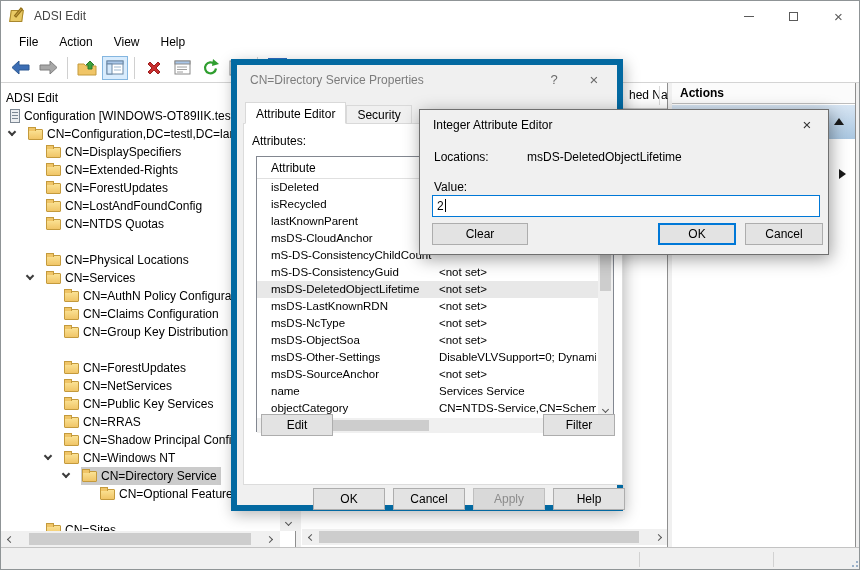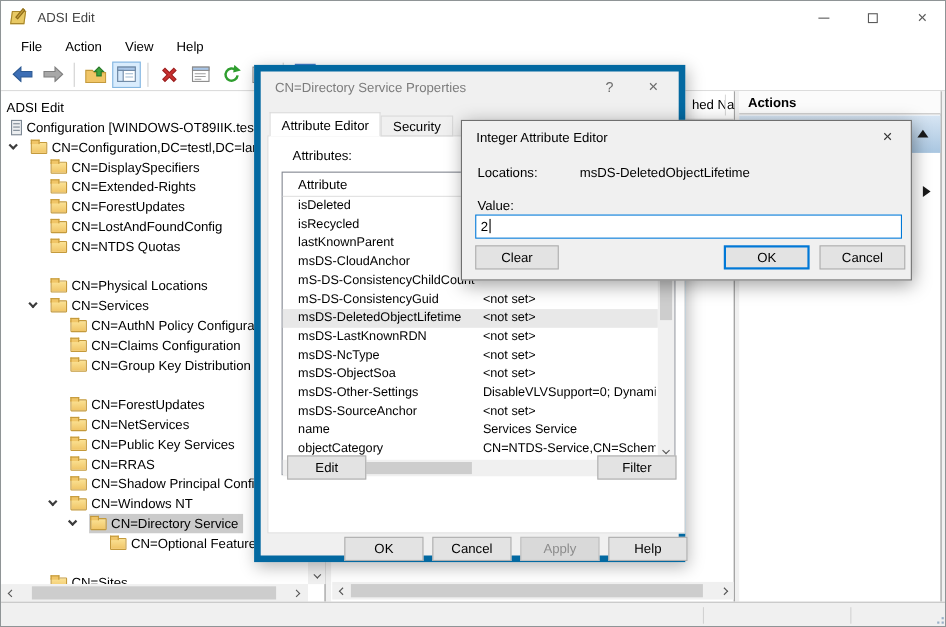--- a/index.html
+++ b/index.html
@@ -70,21 +70,21 @@
   .dlg-title .txt{position:absolute;left:13px;top:8px;}
   .dlg-props .dlg-title .txt{color:#7c7c7c;}
   .dlg-x{position:absolute;top:3px;width:26px;height:24px;text-align:center;font-size:15px;color:#6a6a6a;line-height:24px;}
   .dlg-q{position:absolute;top:3px;width:22px;height:24px;text-align:center;font-size:13px;color:#6a6a6a;line-height:24px;}
   .dlg-int .dlg-x{color:#333;}
   
   .tabs{position:absolute;left:8px;top:37px;display:flex;align-items:flex-end;z-index:2;}
   .tab{border:1px solid #d9d9d9;background:#f0f0f0;padding:2px 10px 3px;height:19px;}
   .tab.active{background:#fff;border-bottom-color:#fff;height:22px;padding-top:4px;}
   .page{position:absolute;left:6px;top:58px;width:380px;height:362px;background:#fff;border:1px solid #dcdcdc;}
-  .attr-label{position:absolute;left:22px;top:10px;}
+  .attr-label{position:absolute;left:8px;top:10px;}
   .alist{position:absolute;left:12px;top:32px;width:358px;height:276px;background:#fff;border:1px solid #828790;}
   .alist-head{position:absolute;left:0;top:0;width:341px;height:22px;border-bottom:1px solid #e0e0e0;}
   .alist-head .h1{position:absolute;left:14px;top:4px;}
   .alist-head .cline{position:absolute;left:180px;top:2px;bottom:2px;width:1px;background:#e0e0e0;}
   .lrow{position:absolute;left:0;width:341px;height:17px;line-height:17px;font-size:11.5px;}
   .lrow.selected{background:#e8e8e8;}
   .aname{position:absolute;left:14px;width:164px;white-space:nowrap;overflow:hidden;}
   .aval{position:absolute;left:182px;width:157px;white-space:nowrap;overflow:hidden;}
   
   .btn{position:absolute;height:22px;background:#e3e3e3;border:1px solid #adadad;text-align:center;line-height:20px;}
@@ -495,18 +495,18 @@
     <div class="dlg-title">
       <span class="txt">Integer Attribute Editor</span>
       <span class="dlg-x" style="right:8px;">×</span>
     </div>
     <span class="int-attr-label">Locations:</span>
     <span class="int-attr-value">msDS-DeletedObjectLifetime</span>
     <span class="int-val-label">Value:</span>
     <div class="int-input">
       <span>2</span><span class="caret"></span>
     </div>
-    <span class="btn" style="left:12px;top:113px;width:76px;">Clear</span>
+    <span class="btn" style="left:12px;top:113px;width:96px;">Clear</span>
     <span class="btn default" style="left:238px;top:113px;width:78px;">OK</span>
     <span class="btn" style="left:325px;top:113px;width:78px;">Cancel</span>
   </div>
 
 </div>
 
 </body></html>

